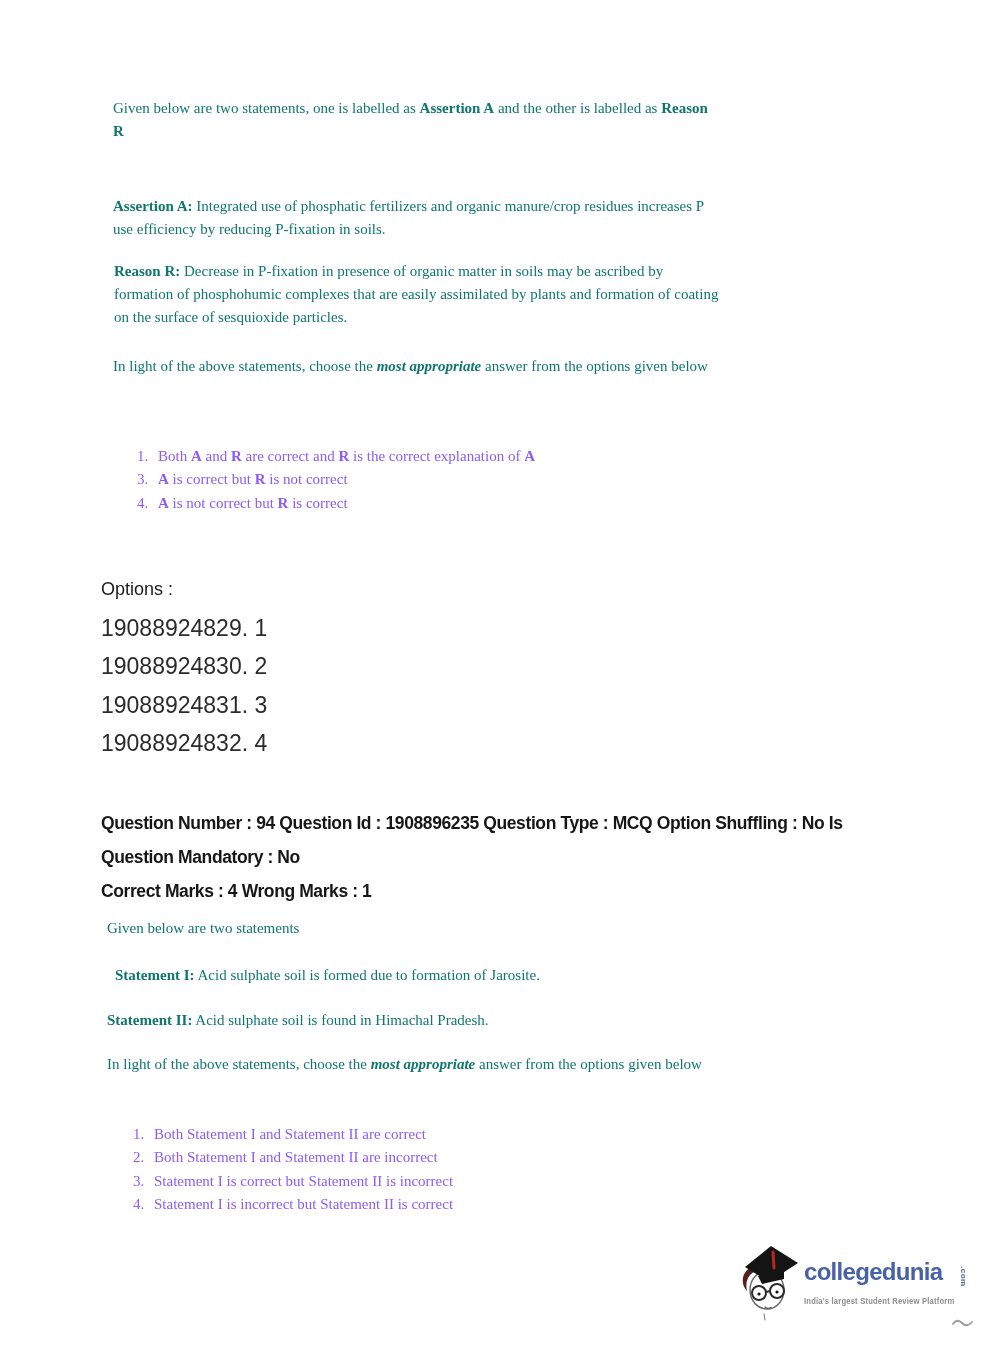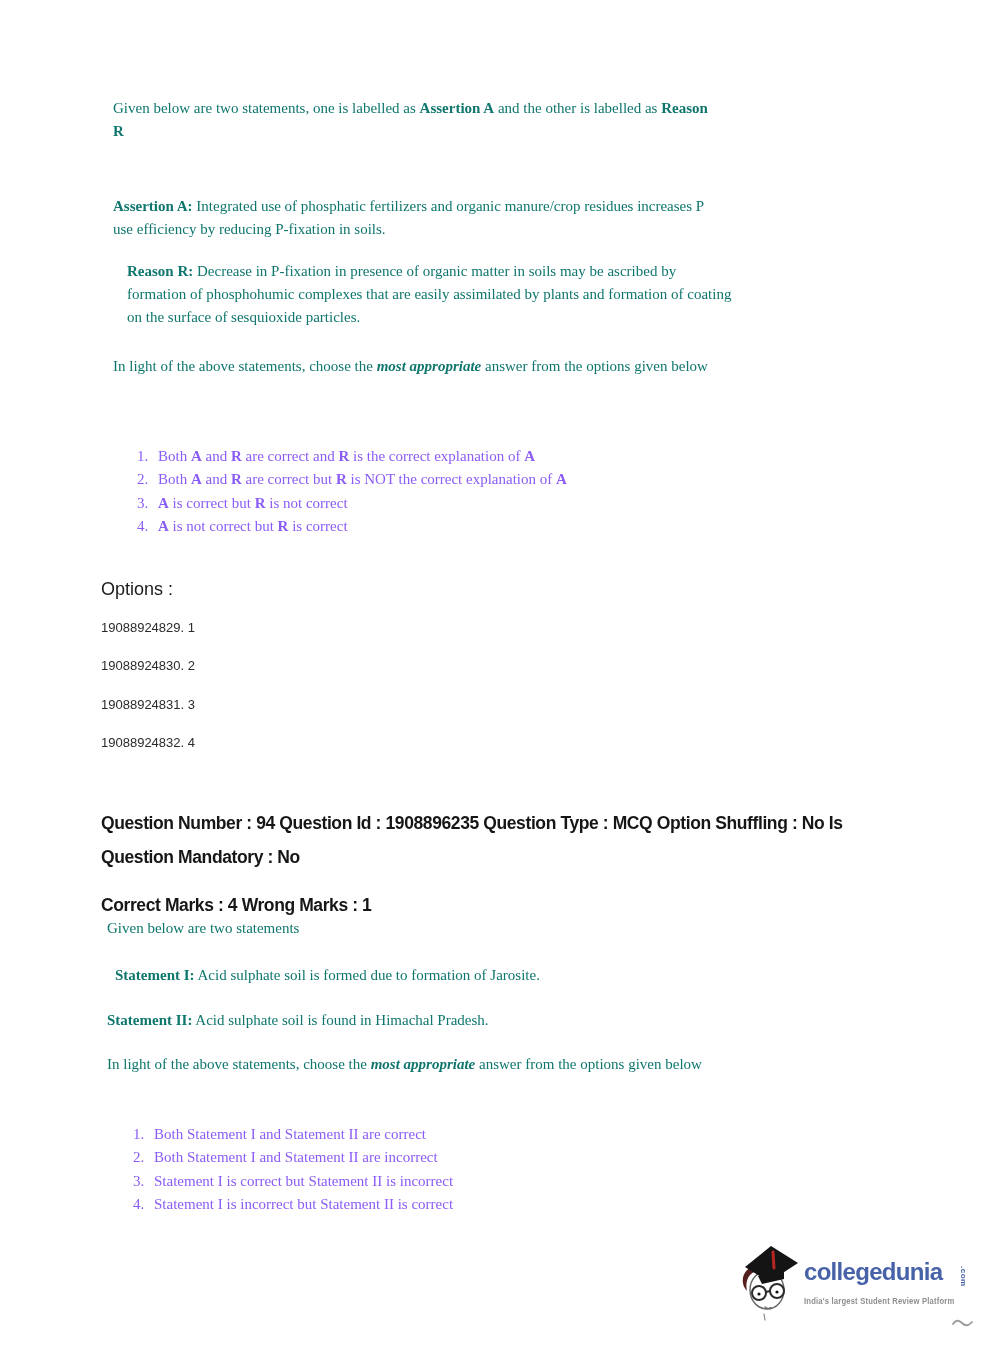--- a/index.html
+++ b/index.html
@@ -33,29 +33,29 @@
     position:absolute;
     font-family:"Liberation Sans", sans-serif;
     color:#1f1f1f;
   }
   .options-block { left:101px; top:570px; }
   .options-block .opt-label {
     font-weight:normal; font-size:18px; line-height:38.6px; color:#1b1b1b;
     white-space:nowrap;
   }
   .options-block .opt-row {
-    font-size:13px; line-height:38.6px; color:#2b2b2b;
+    font-size:23px; line-height:38.6px; color:#2b2b2b;
     white-space:nowrap;
   }
   .metadata { left:101px; top:806px; width:880px; }
   .metadata .meta-line {
     font-weight:bold; font-size:17.5px; letter-spacing:-0.4px;
     line-height:34px; color:#161616; white-space:nowrap;
   }
-  .metadata .meta-line.marks { margin-top:14px; line-height:34px; }
+  .metadata .meta-line.marks { margin-top:0; line-height:34px; }
   .logo { position:absolute; left:740px; top:1242px; width:258px; height:88px; }
   .logo .mascot { position:absolute; left:0; top:0; }
   .logo .brand {
     position:absolute; left:64px; top:16px;
     font-family:"Liberation Sans", sans-serif;
     font-weight:bold; font-size:24px; letter-spacing:-0.7px;
     white-space:nowrap;
   }
   .logo .domain {
     position:absolute; left:219px; top:24px;
@@ -75,30 +75,27 @@
 </style>
 </head>
 <body>
 
 <div class="page">
 
   <p class="serif" style="left:113px; top:97px; width:604px;"><span>Given below are two statements, one is labelled as </span><span class="b">Assertion A</span><span> and the other is labelled as </span><span class="b">Reason R</span></p>
 
   <p class="serif" style="left:113px; top:195px; width:604px;"><span class="b">Assertion A:</span><span> Integrated use of phosphatic fertilizers and organic manure/crop residues increases P use efficiency by reducing P-fixation in soils.</span></p>
 
-  <p class="serif" style="left:127px; top:260px; width:612px;"><span class="b">Reason R:</span><span> Decrease in P-fixation in presence of organic matter in soils may be ascribed by formation of phosphohumic complexes that are easily assimilated by plants and formation of coating on the surface of sesquioxide particles.</span></p>
+  <p class="serif" style="left:114px; top:260px; width:612px;"><span class="b">Reason R:</span><span> Decrease in P-fixation in presence of organic matter in soils may be ascribed by formation of phosphohumic complexes that are easily assimilated by plants and formation of coating on the surface of sesquioxide particles.</span></p>
 
   <p class="serif" style="left:113px; top:355px; width:612px;"><span>In light of the above statements, choose the </span><span class="b i">most appropriate</span><span> answer from the options given below</span></p>
 
   <div class="qlist" style="left:137px; top:445px;">
     <div class="row">
       <span class="num">1.</span><span><span>Both </span><span class="b">A</span><span> and </span><span class="b">R</span><span> are correct and </span><span class="b">R</span><span> is the correct explanation of </span><span class="b">A</span></span>
-    </div>
-    <div class="row">
-      <span class="num">2.</span><span><span>Both </span><span class="b">A</span><span> and </span><span class="b">R</span><span> are correct but </span><span class="b">R</span><span> is NOT the correct explanation of </span><span class="b">A</span></span>
     </div>
     <div class="row">
       <span class="num">3.</span><span><span class="b">A</span><span> is correct but </span><span class="b">R</span><span> is not correct</span></span>
     </div>
     <div class="row">
       <span class="num">4.</span><span><span class="b">A</span><span> is not correct but </span><span class="b">R</span><span> is correct</span></span>
     </div>
   </div>
 
   <div class="sans-block options-block">

